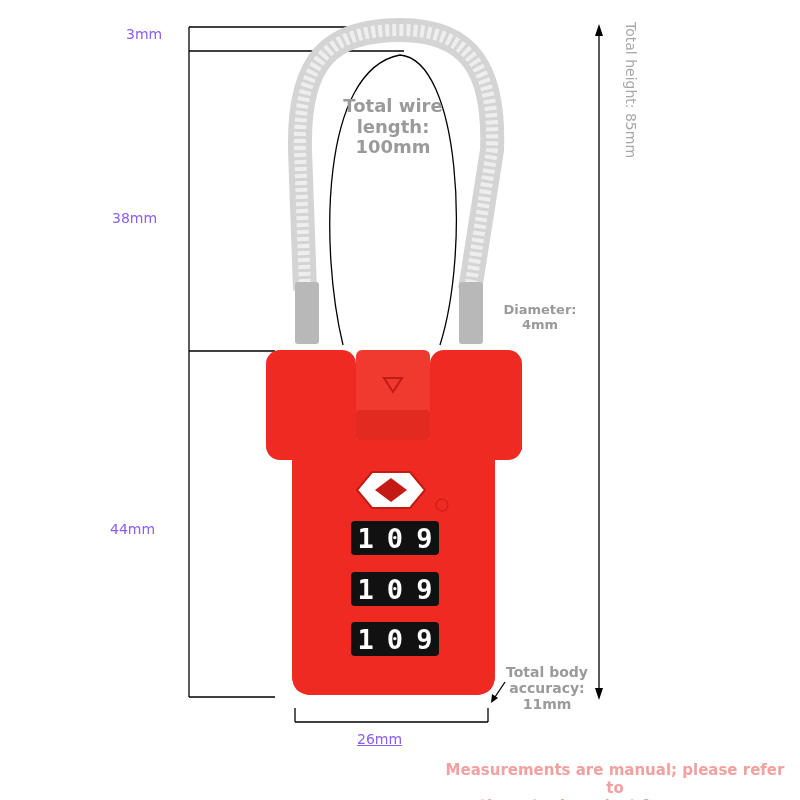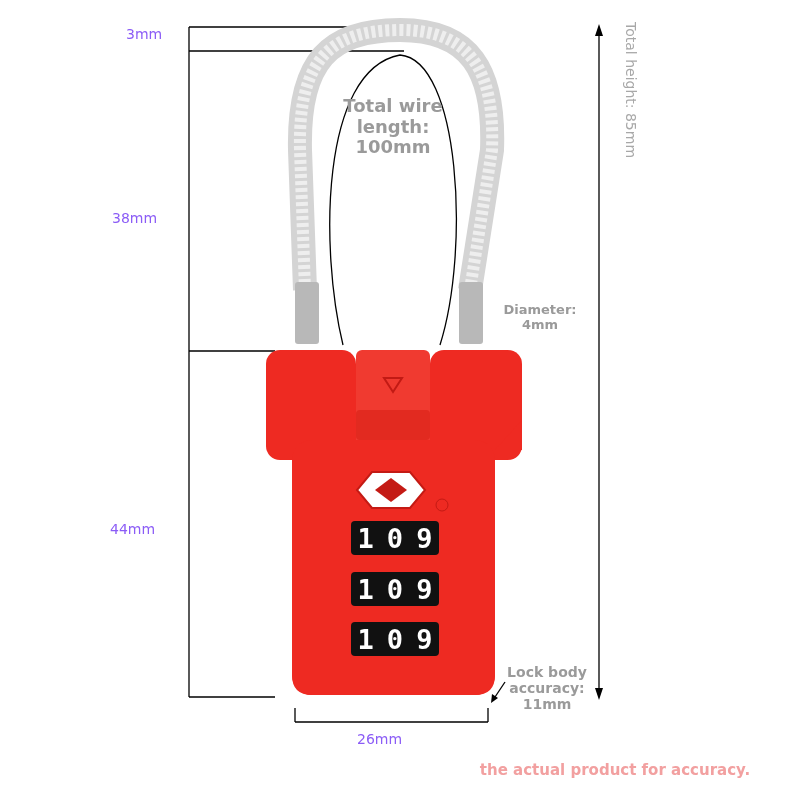--- a/index.html
+++ b/index.html
@@ -49,34 +49,34 @@
   <polygon points="391,478 407,490 391,502 375,490" fill="#c41a14"></polygon>
   <circle cx="442" cy="505" r="6" fill="none" stroke="#c41a14" stroke-width="1"></circle>
 
   <line x1="505" y1="682" x2="493" y2="700" stroke="#000" stroke-width="1.3"></line>
   <polygon points="491,703 492,694 498,698" fill="#000"></polygon>
 </svg>
 
 <div class="dim-label" style="left:126px;top:26px;">3mm</div>
 <div class="dim-label" style="left:112px;top:210px;">38mm</div>
 <div class="dim-label" style="left:110px;top:514px;margin-top:7px;">44mm</div>
-<div class="dim-label" style="left:357px;top:731px;">26mm</div>
+<div class="dim-label" style="left:357px;top:731px;text-decoration:underline;">26mm</div>
 <div class="vtext">Total height: 85mm</div>
 
 <div class="callout" style="left:330px;top:96px;width:126px;font-size:18px;">
   <div>Total wire</div>
   <div>length:</div>
   <div>100mm</div>
 </div>
 <div class="callout" style="left:490px;top:303px;width:100px;font-size:13px;">
   <div>Diameter:</div>
   <div>4mm</div>
 </div>
 <div class="callout" style="left:503px;top:664px;width:88px;font-size:14px;">
-  <div>Lock body</div>
+  <div>Total body</div>
   <div>accuracy:</div>
   <div>11mm</div>
 </div>
 
 <div class="dial" style="left:351px;top:521px;">
   <span>1</span>
     <span>0</span>
     <span>9</span>
 </div>
 <div class="dial" style="left:351px;top:572px;">
@@ -84,14 +84,15 @@
     <span>0</span>
     <span>9</span>
 </div>
 <div class="dial" style="left:351px;top:622px;">
   <span>1</span>
     <span>0</span>
     <span>9</span>
 </div>
 
 <div class="disclaimer">
+  <div>Measurements are manual; please refer to</div>
   <div>the actual product for accuracy.</div>
 </div>
 
 </body></html>

